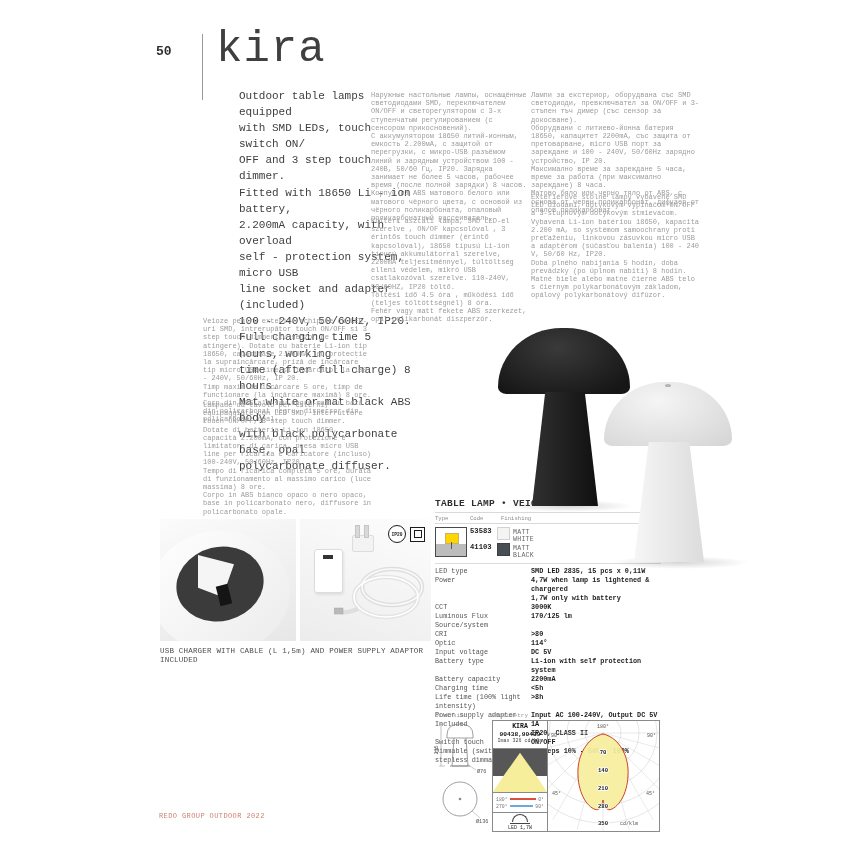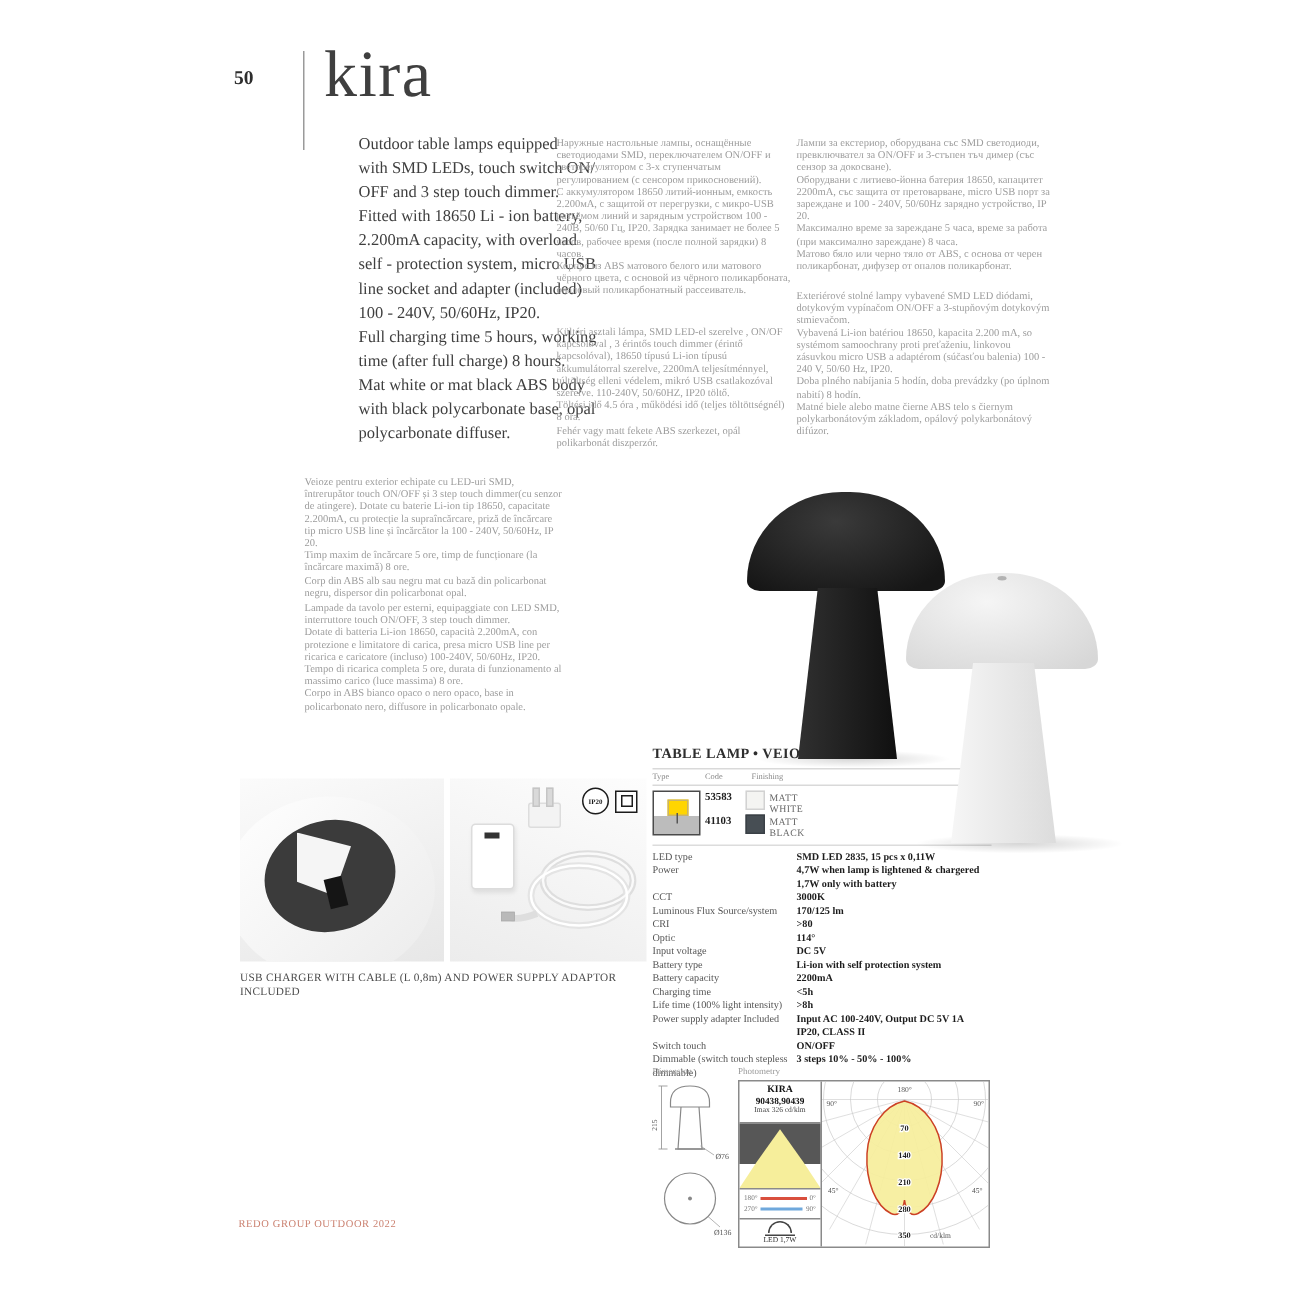--- a/index.html
+++ b/index.html
@@ -1,17 +1,17 @@
 <!DOCTYPE html>
 <html><head>
 <meta charset="utf-8">
 <style>
   html,body{margin:0;padding:0;background:#ffffff;}
   #page{position:relative;width:868px;height:868px;background:#fff;overflow:hidden;
-        font-family:Liberation Serif, serif;color:#3e3e3e;}
+        font-family:Liberation Mono, monospace;color:#3e3e3e;}
   .abs{position:absolute;}
 
   
   #page-num{left:156px;top:44px;font-size:13px;font-weight:bold;color:#2d2d2d;}
   #title-divider{left:202px;top:34px;width:1px;height:66px;background:#9a9a9a;}
   #page-title{left:216px;top:24px;font-size:44px;font-weight:300;color:#3f3f3f;letter-spacing:1px;}
 
   
   #certs{left:151px;top:95px;width:38px;display:flex;flex-direction:column;align-items:center;gap:7px;}
   .ce-mark{font-size:14px;letter-spacing:2px;color:#2e2e2e;font-weight:500;}
@@ -195,21 +195,21 @@
     <div class="plughead"></div>
     <div class="pin" style="left:55px;top:6px;"></div>
     <div class="pin" style="left:64px;top:6px;"></div>
     <div id="badges">
       <div class="badge-ip20">IP20</div>
       <div class="badge-cls2">
           <i></i>
         </div>
     </div>
   </div>
-  <div class="abs photo-caption">USB CHARGER WITH CABLE (L 0,8m) AND POWER SUPPLY ADAPTOR
+  <div class="abs photo-caption">USB CHARGER WITH CABLE (L 1,5m) AND POWER SUPPLY ADAPTOR
 INCLUDED</div>
 
   <div class="abs" id="section-title">TABLE LAMP • VEIOZĂ</div>
   <div class="abs" id="ptable">
     <div class="pt-head">
       <span style="left:0;">Type</span>
       <span style="left:35px;">Code</span>
       <span style="left:66px;">Finishing</span>
     </div>
     <div class="type-icon">

